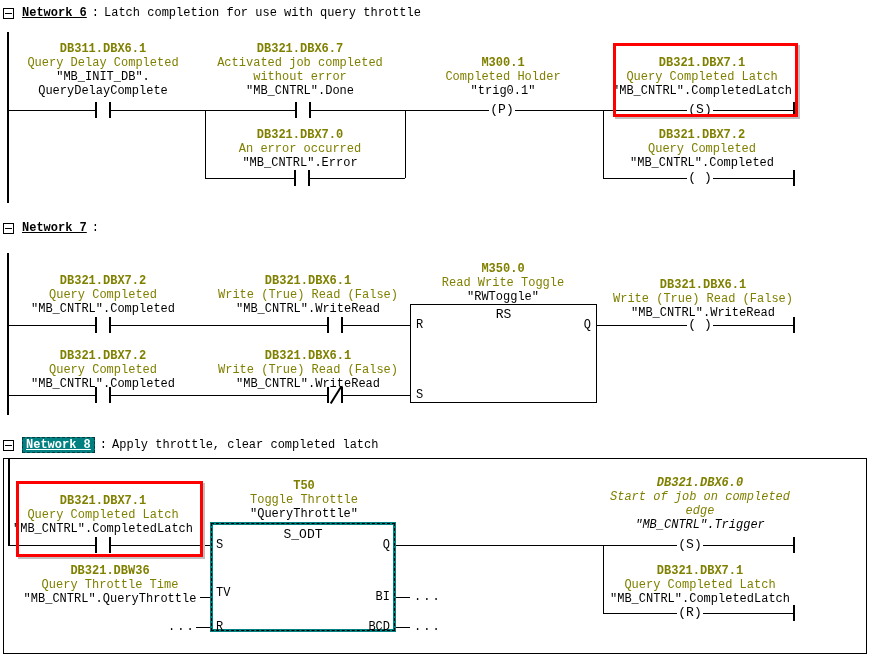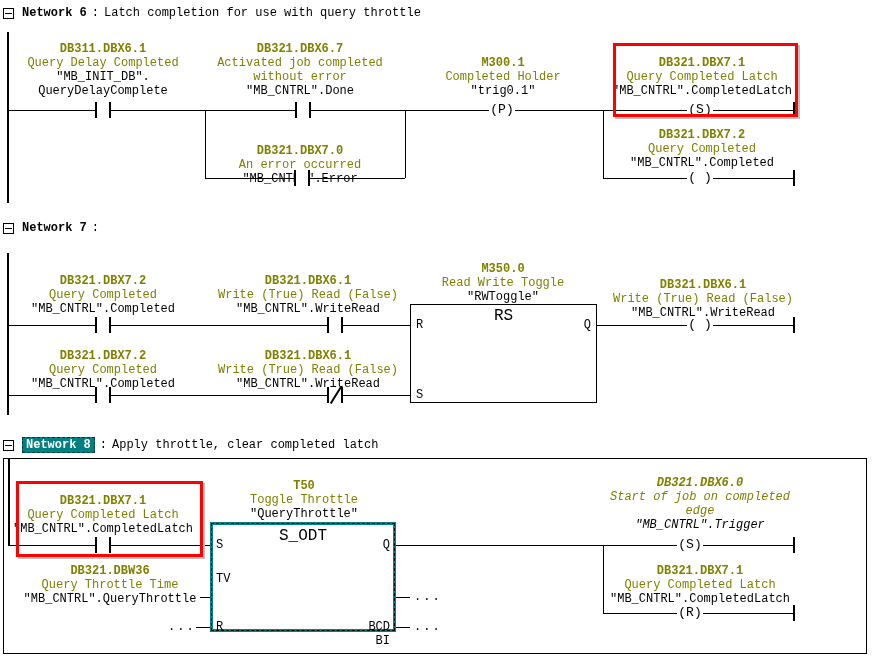--- a/index.html
+++ b/index.html
@@ -12,41 +12,41 @@
   .vw{width:1px;}
   .rail{width:2px;}
   .eb{width:2px;height:16px;}
   .outline{position:absolute;border:1px solid #000;z-index:1;background:transparent;}
   
   .nethdr{position:absolute;left:3px;height:16px;display:flex;align-items:center;
           font-size:12px;z-index:4;white-space:pre;}
   .collapse{width:11px;height:11px;border:1px solid #000;box-sizing:border-box;
             position:relative;margin-right:8px;flex:none;background:#fff;}
   .collapse::after{content:"";position:absolute;left:1px;right:1px;top:4px;height:1px;background:#000;}
-  .nlabel{font-weight:bold;}
+  .nlabel{font-weight:bold;text-decoration:underline;}
   .nlabel.sel{background:#008080;color:#fff;border:1px dashed #013c3c;padding:0 3px;}
   .nsep{margin:0 5px;}
   
   .lbl{position:absolute;width:300px;text-align:center;font-size:12px;line-height:14px;
        white-space:pre;z-index:2;}
   .ln.a{color:#808000;font-weight:bold;}
   .ln.c{color:#808000;}
   .ln.s{color:#000;}
   
   .contact{position:absolute;width:16px;height:16px;box-sizing:border-box;background:#fff;
            border-left:2px solid #000;border-right:2px solid #000;z-index:3;}
   .slash{position:absolute;left:6px;top:-2px;width:2px;height:20px;background:#000;
          transform:rotate(32deg);}
   .coil{position:absolute;width:26px;height:16px;line-height:15px;text-align:center;
         background:#fff;font-size:13px;z-index:3;white-space:pre;}
   
   .fbox{position:absolute;border:1px solid #000;background:#fff;box-sizing:border-box;z-index:2;}
   .fbox.sel{border:3px solid #008080;}
   .fbox.sel::after{content:"";position:absolute;inset:-2px;border:1px dashed #000;}
-  .btitle{position:absolute;text-align:center;font-size:16px;z-index:3;}
+  .btitle{position:absolute;text-align:center;font-size:13px;z-index:3;}
   .port{position:absolute;font-size:12px;line-height:14px;z-index:3;}
   .ellip{position:absolute;font-size:12px;line-height:14px;letter-spacing:2px;z-index:3;}
   
   .hl{position:absolute;border:3px solid #ff0000;box-sizing:border-box;z-index:6;
       box-shadow:2px 2px 0 #c0c0c0;background:transparent;}
 </style>
 </head>
 <body>
 
 <div id="stage">
@@ -64,21 +64,21 @@
     <div class="w vw" style="left:405px;top:110px;height:68px"></div>
     <div class="w hw" style="left:205px;top:178px;width:200px"></div>
     <div class="w vw" style="left:603px;top:110px;height:68px"></div>
     <div class="w hw" style="left:603px;top:178px;width:192px"></div>
     <div class="w eb" style="left:793px;top:102px"></div>
     <div class="w eb" style="left:793px;top:170px"></div>
   <div class="lbl" style="left: -47px; top: 42px;"><div class="ln a">DB311.DBX6.1</div><div class="ln c">Query Delay Completed</div><div class="ln s">"MB_INIT_DB".</div><div class="ln s">QueryDelayComplete</div></div>
       <div class="contact" style="left: 95px; top: 102px;"></div>
       <div class="lbl" style="left: 150px; top: 42px;"><div class="ln a">DB321.DBX6.7</div><div class="ln c">Activated job completed</div><div class="ln c">without error</div><div class="ln s">"MB_CNTRL".Done</div></div>
       <div class="contact" style="left: 295px; top: 102px;"></div>
-      <div class="lbl" style="left: 150px; top: 128px; margin-top: 16px;"><div class="ln a">DB321.DBX7.0</div><div class="ln c">An error occurred</div><div class="ln s">"MB_CNTRL".Error</div></div>
+      <div class="lbl" style="left: 150px; top: 128px;"><div class="ln a">DB321.DBX7.0</div><div class="ln c">An error occurred</div><div class="ln s">"MB_CNTRL".Error</div></div>
       <div class="contact" style="left: 294px; top: 170px;"></div>
       <div class="lbl" style="left: 353px; top: 56px;"><div class="ln a">M300.1</div><div class="ln c">Completed Holder</div><div class="ln s">"trig0.1"</div></div>
       <div class="coil" style="left: 489px; top: 102px;">(P)</div>
       <div class="lbl" style="left: 552px; top: 56px;"><div class="ln a">DB321.DBX7.1</div><div class="ln c">Query Completed Latch</div><div class="ln s">"MB_CNTRL".CompletedLatch</div></div>
       <div class="coil" style="left: 687px; top: 102px;">(S)</div>
       <div class="lbl" style="left: 552px; top: 128px;"><div class="ln a">DB321.DBX7.2</div><div class="ln c">Query Completed</div><div class="ln s">"MB_CNTRL".Completed</div></div>
       <div class="coil" style="left: 687px; top: 170px;">( )</div>
       <div class="hl" style="left: 613px; top: 43px; width: 185px; height: 74px;"></div>
     </section>
 
@@ -132,24 +132,24 @@
     <div class="w hw" style="left:196px;top:627px;width:14px"></div>
     <div class="w hw" style="left:396px;top:597px;width:14px"></div>
     <div class="w hw" style="left:396px;top:627px;width:14px"></div>
   <div class="lbl" style="left: -47px; top: 494px;"><div class="ln a">DB321.DBX7.1</div><div class="ln c">Query Completed Latch</div><div class="ln s">"MB_CNTRL".CompletedLatch</div></div>
       <div class="contact" style="left: 95px; top: 537px;"></div>
       <div class="hl" style="left: 16px; top: 481px; width: 187px; height: 76px;"></div>
       <div class="lbl" style="left: 154px; top: 479px;"><div class="ln a">T50</div><div class="ln c">Toggle Throttle</div><div class="ln s">"QueryThrottle"</div></div>
       <div class="fbox sel" style="left: 210px; top: 522px; width: 186px; height: 110px;"></div>
       <div class="btitle" style="left: 210px; top: 527px; width: 186px;">S_ODT</div>
       <div class="port" style="top: 538px; left: 216px;">S</div>
-      <div class="port" style="top: 572px; left: 216px;">TV</div>
+      <div class="port" style="top: 586px; left: 216px;">TV</div>
       <div class="port" style="top: 620px; left: 216px;">R</div>
       <div class="port" style="top: 538px; left: 350px; width: 40px; text-align: right;">Q</div>
-      <div class="port" style="top: 590px; left: 350px; width: 40px; text-align: right; margin-top: 44px;">BI</div>
+      <div class="port" style="top: 590px; left: 350px; width: 40px; text-align: right;">BI</div>
       <div class="port" style="top: 620px; left: 350px; width: 40px; text-align: right;">BCD</div>
       <div class="lbl" style="left: -40px; top: 564px;"><div class="ln a">DB321.DBW36</div><div class="ln c">Query Throttle Time</div><div class="ln s">"MB_CNTRL".QueryThrottle</div></div>
       <div class="ellip" style="left: 168px; top: 620px;">...</div>
       <div class="ellip" style="left: 414px; top: 590px;">...</div>
       <div class="ellip" style="left: 414px; top: 620px;">...</div>
       <div class="lbl" style="left: 550px; top: 476px; font-style: italic;"><div class="ln a">DB321.DBX6.0</div><div class="ln c">Start of job on completed</div><div class="ln c">edge</div><div class="ln s">"MB_CNTRL".Trigger</div></div>
       <div class="coil" style="left: 677px; top: 537px;">(S)</div>
       <div class="lbl" style="left: 550px; top: 564px;"><div class="ln a">DB321.DBX7.1</div><div class="ln c">Query Completed Latch</div><div class="ln s">"MB_CNTRL".CompletedLatch</div></div>
       <div class="coil" style="left: 677px; top: 605px;">(R)</div>
     </section>

